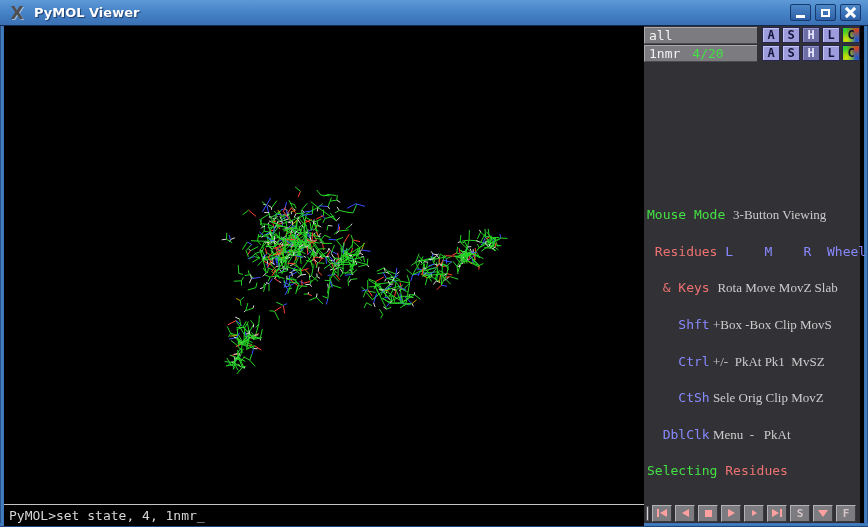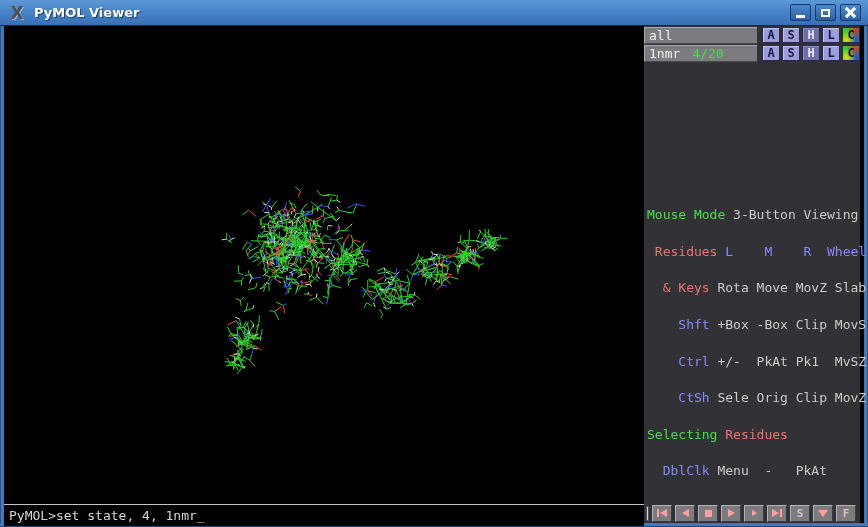--- a/index.html
+++ b/index.html
@@ -83,21 +83,21 @@
   }
   
   .mouse-panel{
     position:absolute;left:0;bottom:21px;width:216px;
     font:13px "DejaVu Sans Mono",monospace;line-height:12.2px;
     white-space:pre;padding-left:3px;box-sizing:border-box;
   }
   .c-g{color:var(--green,#44e044);}
   .c-s{color:var(--salmon,#ee7272);}
   .c-b{color:var(--keyblue,#8888ff);margin-top:7px;}
-  .c-w{color:var(--textgray,#cccccc);}
+  .c-w{color:var(--textgray,#cccccc);font-family:Liberation Serif, serif;}
   
   .playback{
     position:absolute;left:0;bottom:0;width:216px;height:20px;
     display:flex;align-items:center;gap:3px;padding-left:2px;box-sizing:border-box;
   }
   .grip{width:3px;height:15px;background:#d2d2d6;border:1px solid #55555a;box-sizing:border-box;}
   .pb-btn{
     width:20px;height:17px;background:#7c7c80;box-sizing:border-box;
     border-top:1px solid #b2b2b6;border-left:1px solid #b2b2b6;
     border-right:1px solid #3a3a3e;border-bottom:1px solid #3a3a3e;
@@ -1419,22 +1419,22 @@
     </div>
   </div>
 
   <div class="mouse-panel">
     <div><span class="c-g">Mouse Mode </span><span class="c-w">3-Button Viewing</span></div>
     <div><span class="c-s"> Residues </span><span class="c-b">L    M    R  Wheel</span></div>
     <div><span class="c-s">  &amp; Keys </span><span class="c-w">Rota Move MovZ Slab</span></div>
     <div><span class="c-b">    Shft</span><span class="c-w"> +Box -Box Clip MovS</span></div>
     <div><span class="c-b">    Ctrl</span><span class="c-w"> +/-  PkAt Pk1  MvSZ</span></div>
     <div><span class="c-b">    CtSh</span><span class="c-w"> Sele Orig Clip MovZ</span></div>
+    <div><span class="c-b">  DblClk</span><span class="c-w"> Menu  -   PkAt</span></div>
     <div><span class="c-g">Selecting </span><span class="c-s">Residues</span></div>
-    <div><span class="c-b">  DblClk</span><span class="c-w"> Menu  -   PkAt</span></div>
   </div>
 
   <div class="playback">
     <div class="grip"></div>
     <div class="pb-btn">
         <div class="vbar"></div>
         <div class="tri-l"></div>
       </div>
     <div class="pb-btn">
         <div class="tri-l"></div>

